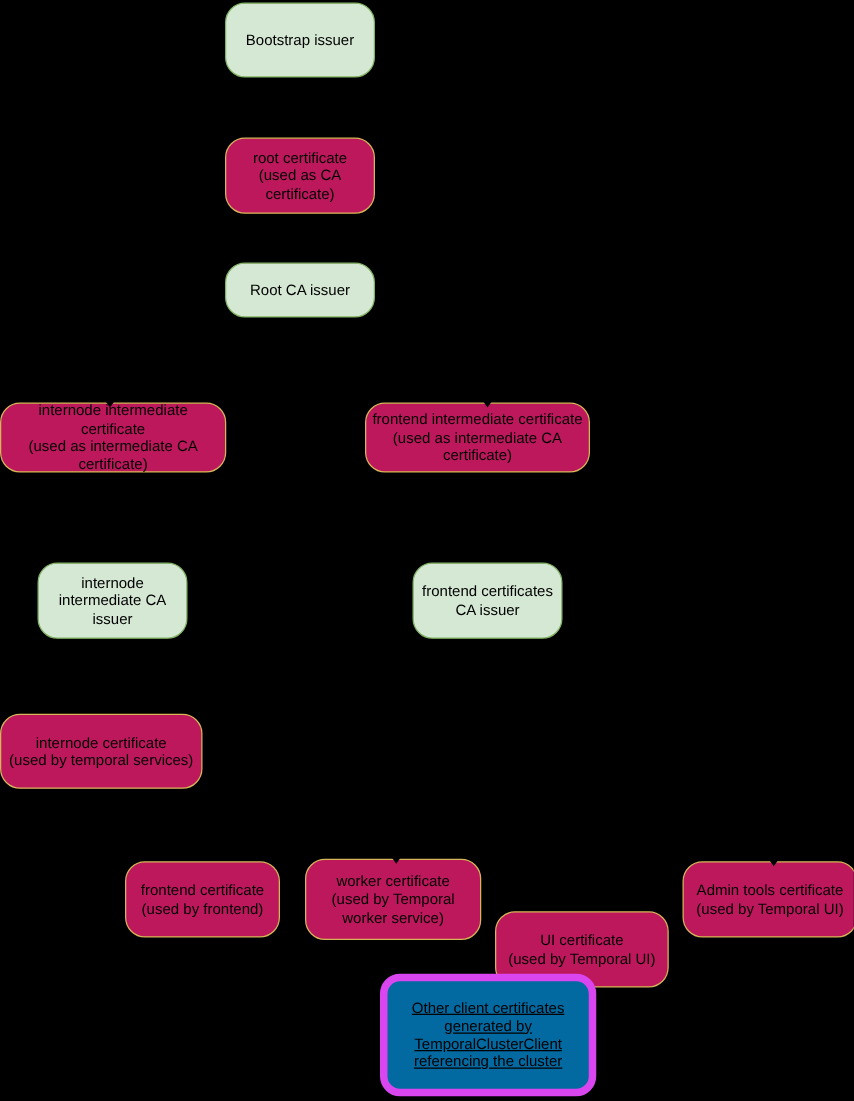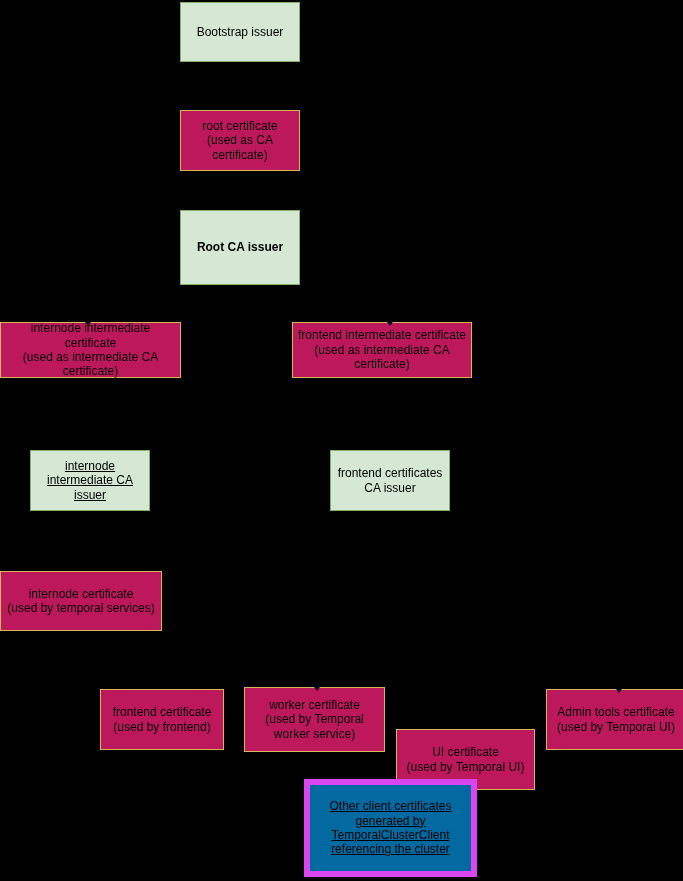--- a/index.html
+++ b/index.html
@@ -24,20 +24,21 @@
     position: absolute;
     box-sizing: border-box;
     display: flex;
     align-items: center;
     justify-content: center;
     text-align: center;
     font-size: 12px;
     line-height: 1.2;
     color: #000000;
     padding: 2px 4px;
+    border-radius: 16px;
   }
   .node .lbl {
     white-space: pre-line;
   }
   .issuer {
     background: #d5e8d4;
     border: 1px solid #82b366;
   }
   .certificate {
     background: #be185d;
@@ -66,37 +67,37 @@
   <div class="node issuer" style="left:180px; top:2px; width:120px; height:60px;">
     <span class="lbl">Bootstrap issuer</span>
   </div>
 
   <div class="node certificate" style="left:180px; top:110px; width:120px; height:61px;">
     <span class="lbl">root certificate
 (used as CA
 certificate)</span>
   </div>
 
-  <div class="node issuer" style="left:180px; top:210px; width:120px; height:75px;font-weight:bold;">
+  <div class="node issuer" style="left:180px; top:210px; width:120px; height:44px;">
     <span class="lbl">Root CA issuer</span>
   </div>
 
   <div class="node certificate" style="left:0px; top:322px; width:181px; height:56px;">
     <span class="lbl">internode intermediate certificate
 (used as intermediate CA
 certificate)</span>
   </div>
 
   <div class="node certificate" style="left:292px; top:322px; width:180px; height:56px;">
     <span class="lbl">frontend intermediate certificate
 (used as intermediate CA
 certificate)</span>
   </div>
 
-  <div class="node issuer" style="left:30px; top:450px; width:120px; height:61px;text-decoration:underline;">
+  <div class="node issuer" style="left:30px; top:450px; width:120px; height:61px;">
     <span class="lbl">internode
 intermediate CA
 issuer</span>
   </div>
 
   <div class="node issuer" style="left:330px; top:450px; width:120px; height:61px;">
     <span class="lbl">frontend certificates
 CA issuer</span>
   </div>
 

